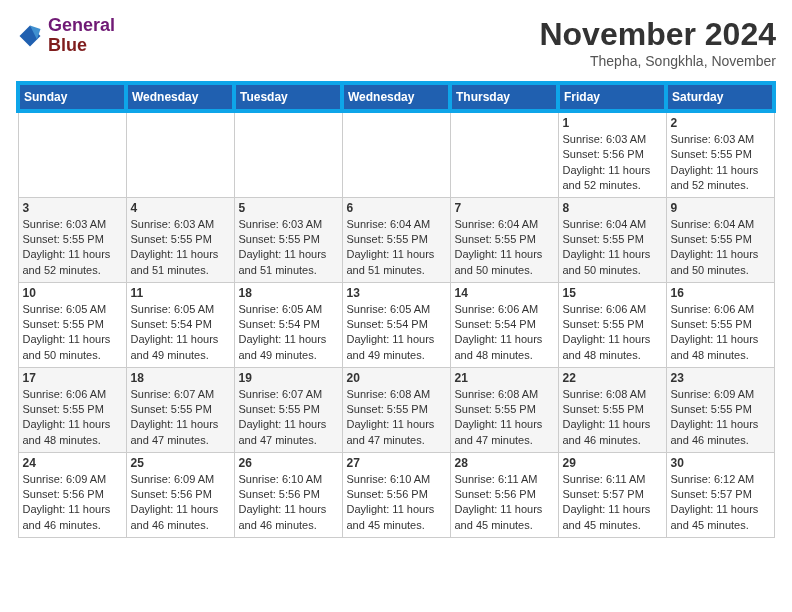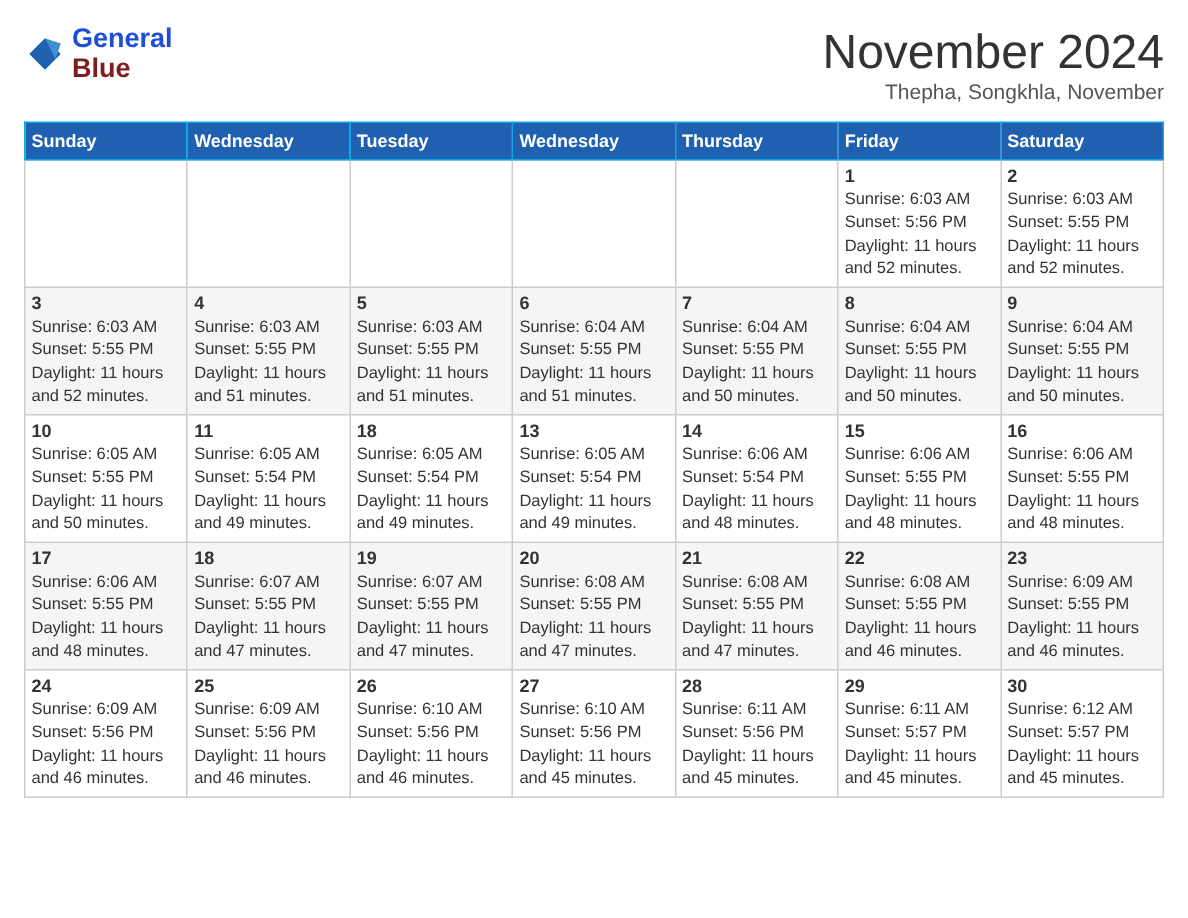--- a/index.html
+++ b/index.html
@@ -19,50 +19,50 @@
     .logo {
       display: flex;
       align-items: center;
       gap: 4px;
     }
     .logo-text {
       font-size: 18px;
       font-weight: bold;
       line-height: 1.1;
     }
-    .logo-text .general { color: #1d4ed8; margin-top: 44px; }
+    .logo-text .general { color: #701a75; margin-top: 44px; }
     .logo-text .blue { color: #7f1d1d; }
     .logo-icon {
       width: 28px;
       height: 28px;
     }
     .title-block {
       text-align: right;
     }
     .month-title {
       font-size: 32px;
       color: #333;
-      font-weight: normal;
+      font-weight: bold;
     }
     .subtitle {
       font-size: 14px;
       color: #555;
     }
     table {
       width: 100%;
       border-collapse: collapse;
       table-layout: fixed;
     }
     thead tr th {
       background-color: #2060b0;
       color: #fff;
       font-size: 12px;
       padding: 5px 4px;
       text-align: left;
-      border: 1px solid #0ea5e9;
+      border: 4px solid #0ea5e9;
     }
     tbody tr td {
       vertical-align: top;
       border: 1px solid #ccc;
       padding: 3px 4px;
       font-size: 9.5px;
       color: #333;
       height: 85px;
       background: #fff;
     }

